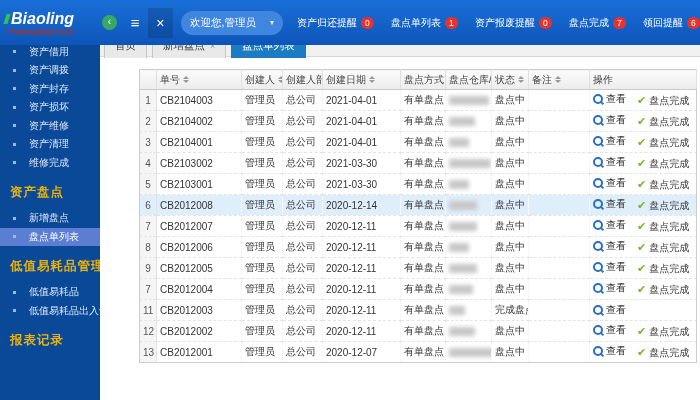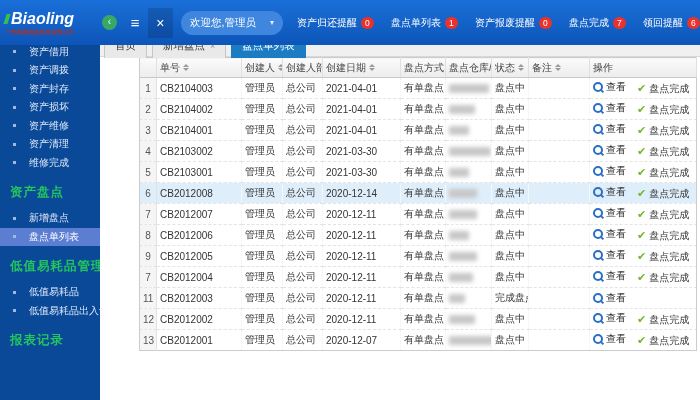--- a/index.html
+++ b/index.html
@@ -27,21 +27,21 @@
   .badge{background:#e8322d;color:#fff;font-size:8.5px;min-width:7px;height:12px;line-height:12px;
          border-radius:7px;padding:0 3px;text-align:center;margin-left:4px;}
 
   
   aside{position:absolute;left:0;top:30px;bottom:0;width:112px;background:#0a4898;overflow:hidden;}
   .sb-item{display:flex;align-items:center;height:18.5px;padding-left:13px;color:#dfe9f8;
          font-size:10px;white-space:nowrap;cursor:pointer;}
   .sb-item .bullet{width:3px;height:3px;background:#9fb8dd;margin-right:13px;flex:none;}
   .sb-item.clip{margin-top:-6px;}
   .sb-item.active{background:#5b7ed2;color:#fff;}
-  .sb-section{color:#22c55e;font-size:12.5px;font-weight:bold;padding:12px 0 8px 10px;
+  .sb-section{color:#eab308;font-size:12.5px;font-weight:bold;padding:12px 0 8px 10px;
          letter-spacing:1px;white-space:nowrap;}
 
   
   main{position:absolute;left:100px;top:30px;right:0;bottom:0;background:#fff;}
   .tabbar{height:26px;background:#f0f0f0;border-bottom:1px solid #d8d8d8;}
   .ctab{display:inline-block;margin:4px 1px 0 4px;padding:4px 10px 5px;background:#e9e9e9;
          border:1px solid #c6c6c6;border-bottom:none;border-radius:3px 3px 0 0;
          font-size:10.5px;color:#333;cursor:pointer;}
   .ctab.active{background:#1b7cc4;color:#fff;border-color:#1b7cc4;}
   .ctab-x{margin-left:5px;color:#999;font-size:9px;}
@@ -57,21 +57,21 @@
        background:#fff;}
   .cal::before{content:"";position:absolute;left:0;right:0;top:0;height:3px;background:#e07b52;}
   .sep{color:#777;margin:0 5px;letter-spacing:-1px;}
   .link-btn{border:none;background:none;display:inline-flex;align-items:center;gap:4px;
        font-size:11px;color:#333;margin-left:16px;cursor:pointer;padding:0;}
   .mag{display:inline-block;width:6px;height:6px;border:2px solid #2b6fc0;border-radius:50%;position:relative;}
   .mag::after{content:"";position:absolute;width:4px;height:2px;background:#2b6fc0;
        transform:rotate(45deg);right:-3px;bottom:-2px;}
   .x-icon{color:#d43f3a;font-weight:bold;font-size:13px;line-height:10px;}
 
-  .table-wrap{margin:0 3px;padding-left:36px;}
+  .table-wrap{margin:12px 3px;padding-left:36px;}
   table{width:100%;border-collapse:collapse;table-layout:fixed;border:1px solid #ccc;}
   thead th{height:19px;background:linear-gradient(#fbfbfb,#ececec);border-bottom:1px solid #c9c9c9;
        border-right:1px solid #e0e0e0;font-size:10px;color:#444;font-weight:normal;
        text-align:left;padding:0 3px;white-space:nowrap;overflow:hidden;}
   tbody td{height:20px;font-size:10px;color:#333;padding:0 3px;border-bottom:1px dashed #e4e4e4;
        border-right:1px dotted #efefef;white-space:nowrap;overflow:hidden;}
   td.num{background:#f5f5f5;text-align:center;color:#555;border-right:1px solid #e2e2e2;}
   tr.hl td{background:#dfeefb;}
   .blur{display:inline-block;height:9px;background:#c7c7c7;filter:blur(2px);border-radius:1px;
        vertical-align:middle;}

